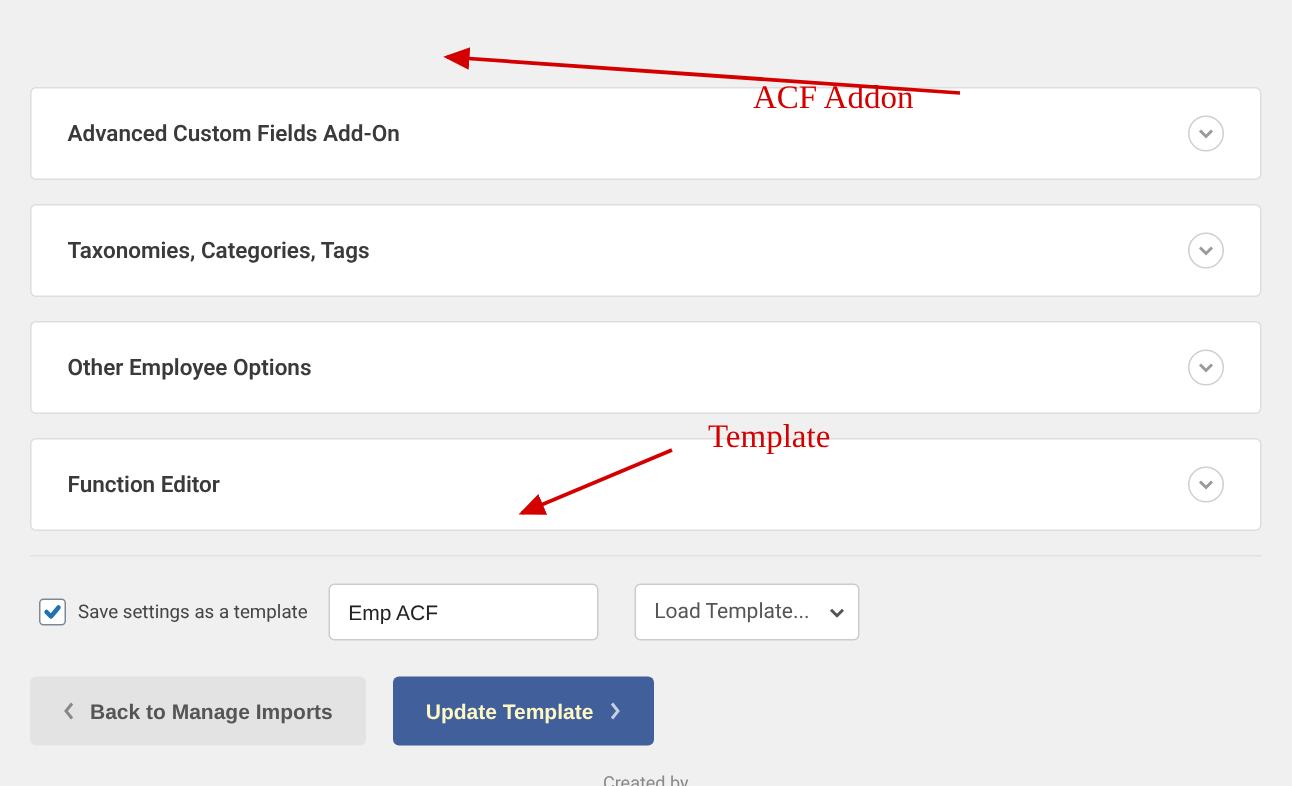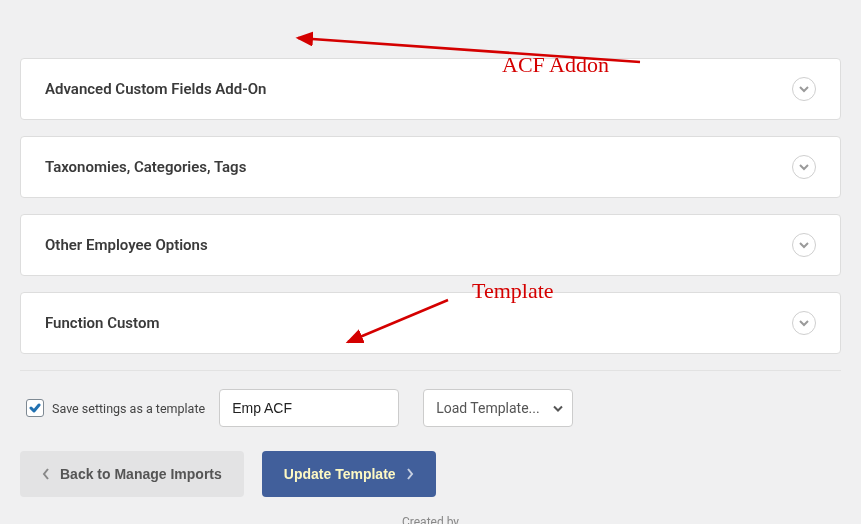--- a/index.html
+++ b/index.html
@@ -238,21 +238,21 @@
   <div class="panel">
     <span class="panel-title">Other Employee Options</span>
     <span class="chevron-circle">
       <svg viewBox="0 0 10 10">
           <polyline points="1,3 5,7 9,3"></polyline>
         </svg>
     </span>
   </div>
 
   <div class="panel">
-    <span class="panel-title">Function Custom</span>
+    <span class="panel-title">Function Editor</span>
     <span class="chevron-circle">
       <svg viewBox="0 0 10 10">
           <polyline points="1,3 5,7 9,3"></polyline>
         </svg>
     </span>
   </div>
 
   <div class="divider"></div>
 
   <div class="template-row">

